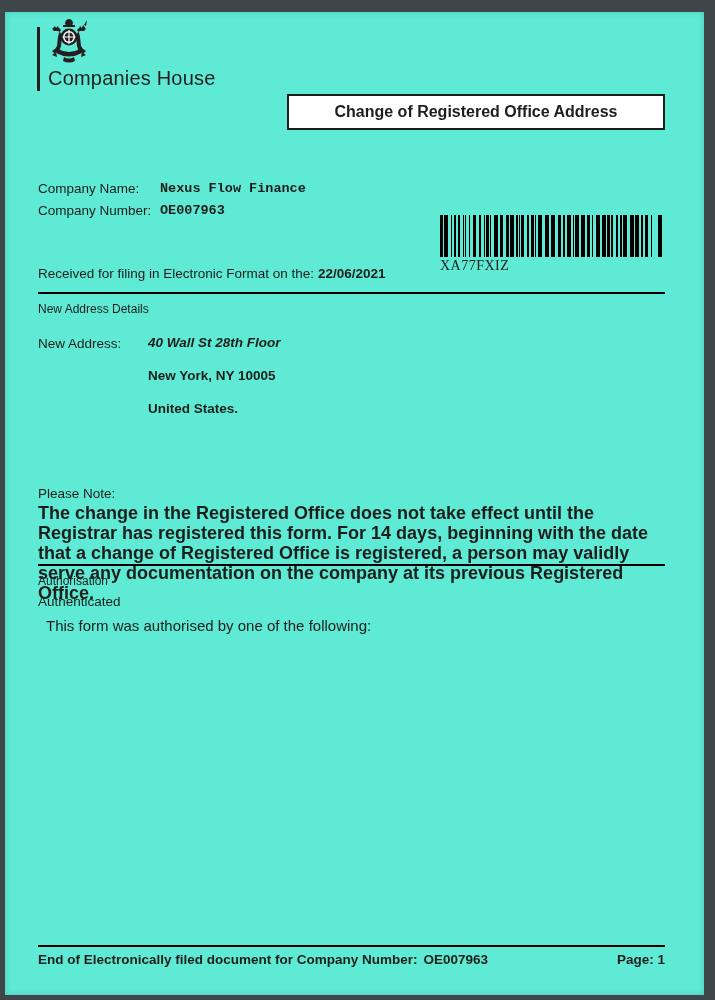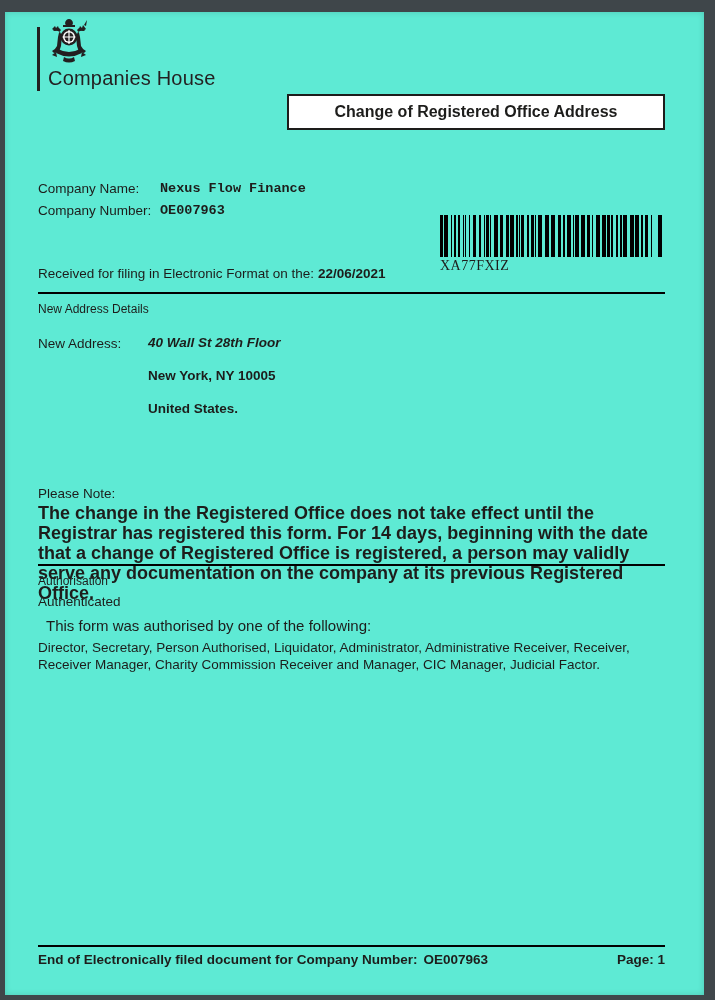--- a/index.html
+++ b/index.html
@@ -197,21 +197,20 @@
   <div class="addr-line addr-1">New York, NY 10005</div>
   <div class="addr-line addr-2">United States.</div>
 
   <div class="note-title">Please Note:</div>
   <div class="note-body">The change in the Registered Office does not take effect until the Registrar has registered this form. For 14 days, beginning with the date that a change of Registered Office is registered, a person may validly serve any documentation on the company at its previous Registered Office.</div>
 
   <div class="rule rule-2"></div>
   <div class="section-head head-auth">Authorisation</div>
   <div class="auth-status">Authenticated</div>
   <div class="auth-intro">This form was authorised by one of the following:</div>
-  <div class="auth-roles">Director, Secretary, Person Authorised, Liquidator, Administrator, Administrative Receiver, Receiver, Receiver Manager, Charity Commission Receiver and Manager, CIC Manager, Judicial Factor.</div>
 
   <div class="rule rule-footer"></div>
   <div class="footer-row">
     <span>End of Electronically filed document for Company Number:</span><span class="footer-number">OE007963</span>
     <span class="footer-page">Page: 1</span>
   </div>
 
 </div>
 
 </body></html>

